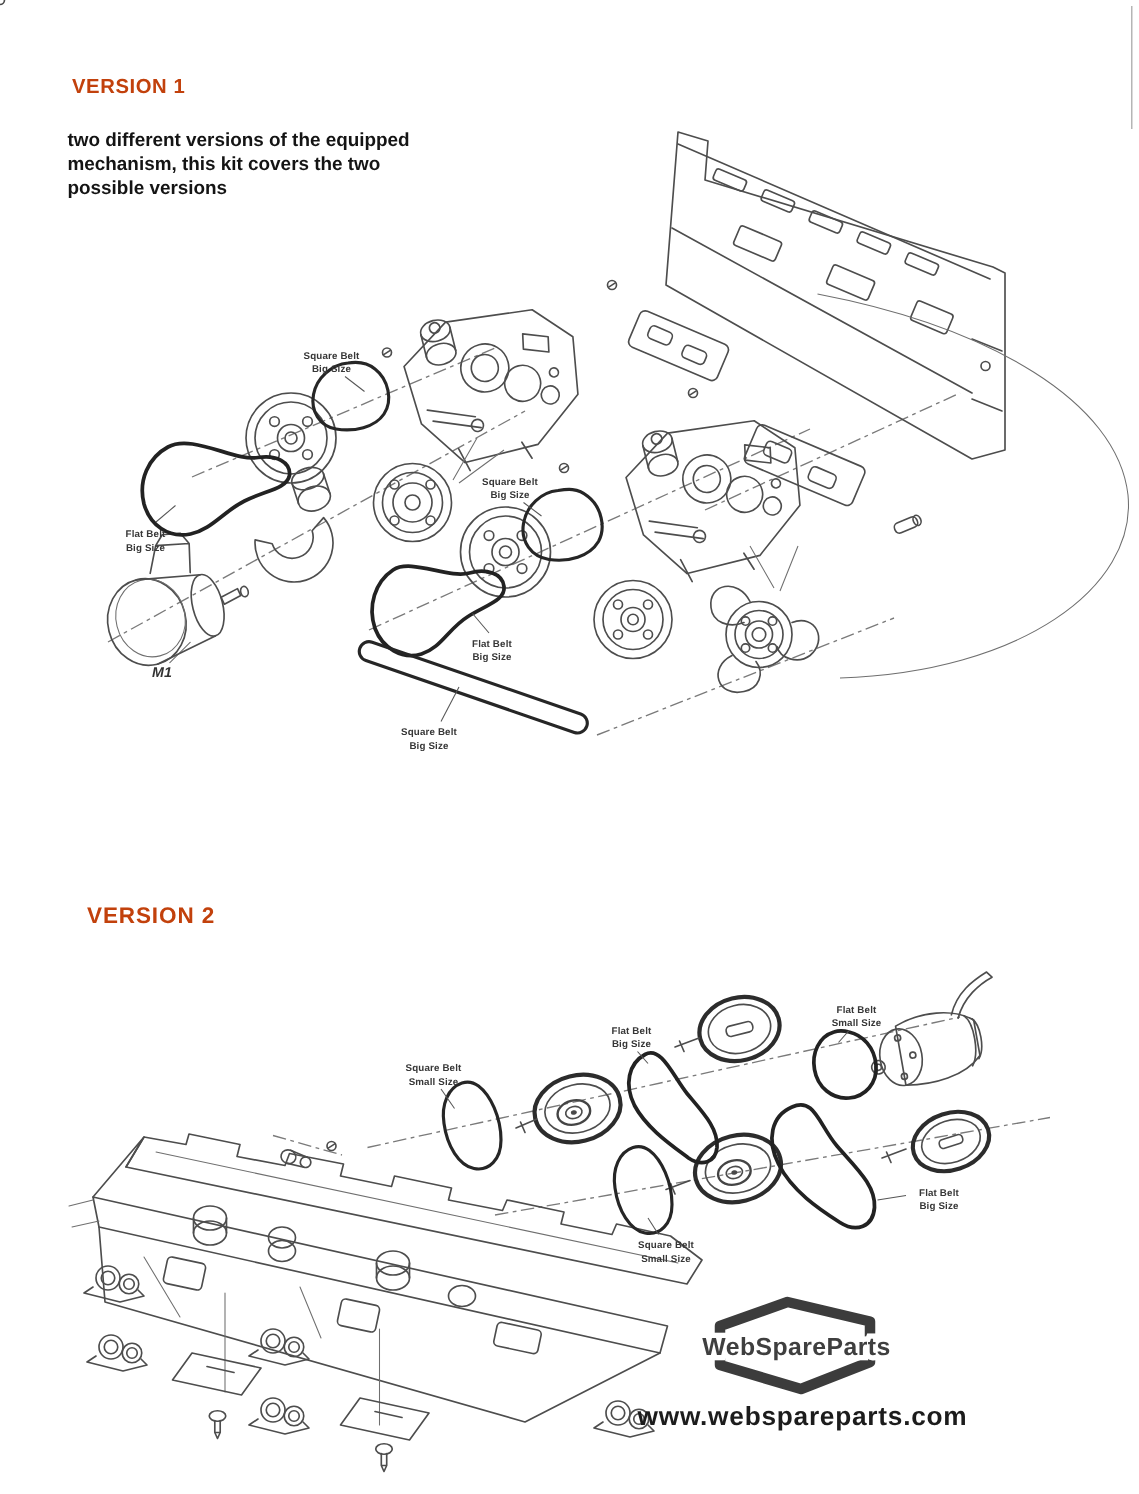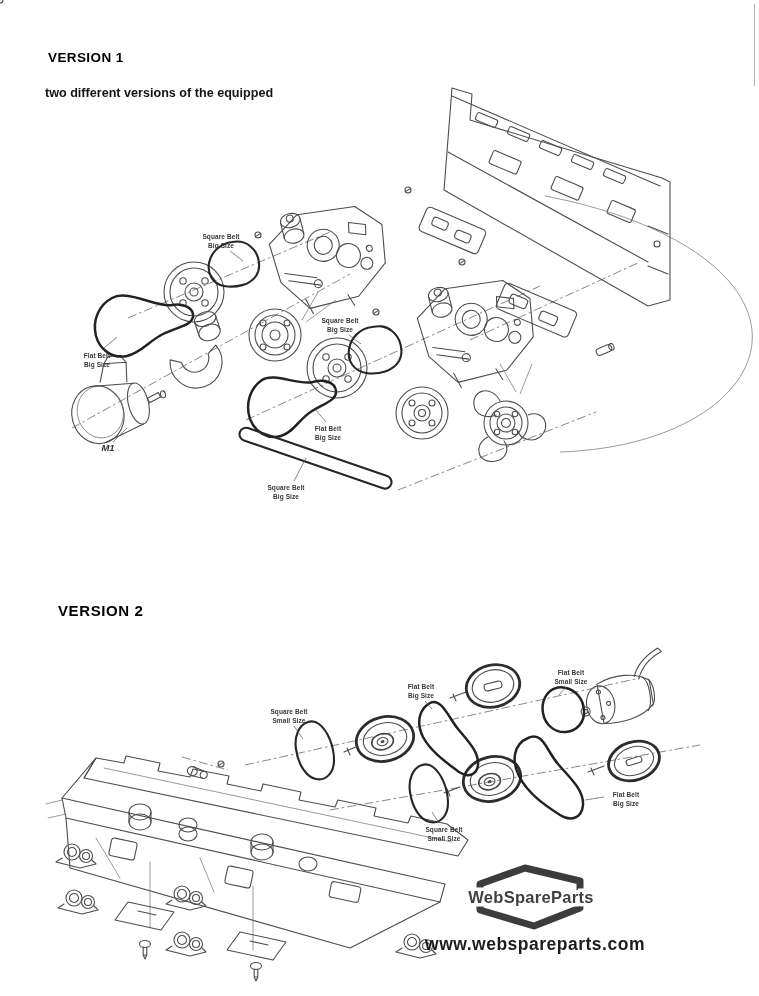--- a/index.html
+++ b/index.html
@@ -1,18 +1,18 @@
 <!DOCTYPE html>
 <html><head>
 <meta charset="utf-8">
 <style>
   html,body{margin:0;padding:0;background:#fff;}
   #page{position:relative;width:759px;height:996px;background:#ffffff;overflow:hidden;
         font-family:"Liberation Sans",sans-serif;}
-  .h1{position:absolute;font-weight:bold;color:#000000;}
+  .h1{position:absolute;font-weight:bold;color:#c2410c;}
   #v1-heading{left:48px;top:50px;font-size:13.5px;letter-spacing:.4px;}
   #v2-heading{left:58px;top:602px;font-size:15px;letter-spacing:.6px;}
   #intro{position:absolute;left:45px;top:85px;width:280px;font-size:12.6px;font-weight:bold;
          color:#141414;line-height:16px;}
   svg{position:absolute;left:0;top:0;}
   .ln{fill:none;stroke:#4d4d4d;stroke-width:1.1;stroke-linejoin:round;stroke-linecap:round;}
   .ln2{fill:none;stroke:#444;stroke-width:1.6;stroke-linejoin:round;stroke-linecap:round;}
   .thin{fill:none;stroke:#6f6f6f;stroke-width:.7;}
   .belt{fill:none;stroke:#222;stroke-width:2.5;stroke-linejoin:round;}
   .beltsq{fill:none;stroke:#262626;stroke-width:2.1;stroke-linejoin:round;}
@@ -29,20 +29,22 @@
 </style>
 </head>
 <body>
 
 <div id="page">
 
   <div id="v1-heading" class="h1">VERSION 1</div>
 
   <div id="intro">
     <div>two different versions of the equipped</div>
+    <div>mechanism, this kit covers the two</div>
+    <div>possible versions</div>
   </div>
 
   <div id="v2-heading" class="h1">VERSION 2</div>
 
   <svg width="759" height="996" viewBox="0 0 759 996">
     <defs>
       <g id="hblock">
         <path d="M-56,-26 L-22,-48 L36,-42 L58,-18 L52,20 L18,46 L-32,46 L-54,14 Z"></path>
         <circle cx="-4" cy="-12" r="16"></circle>
           <circle cx="-4" cy="-12" r="9"></circle>

